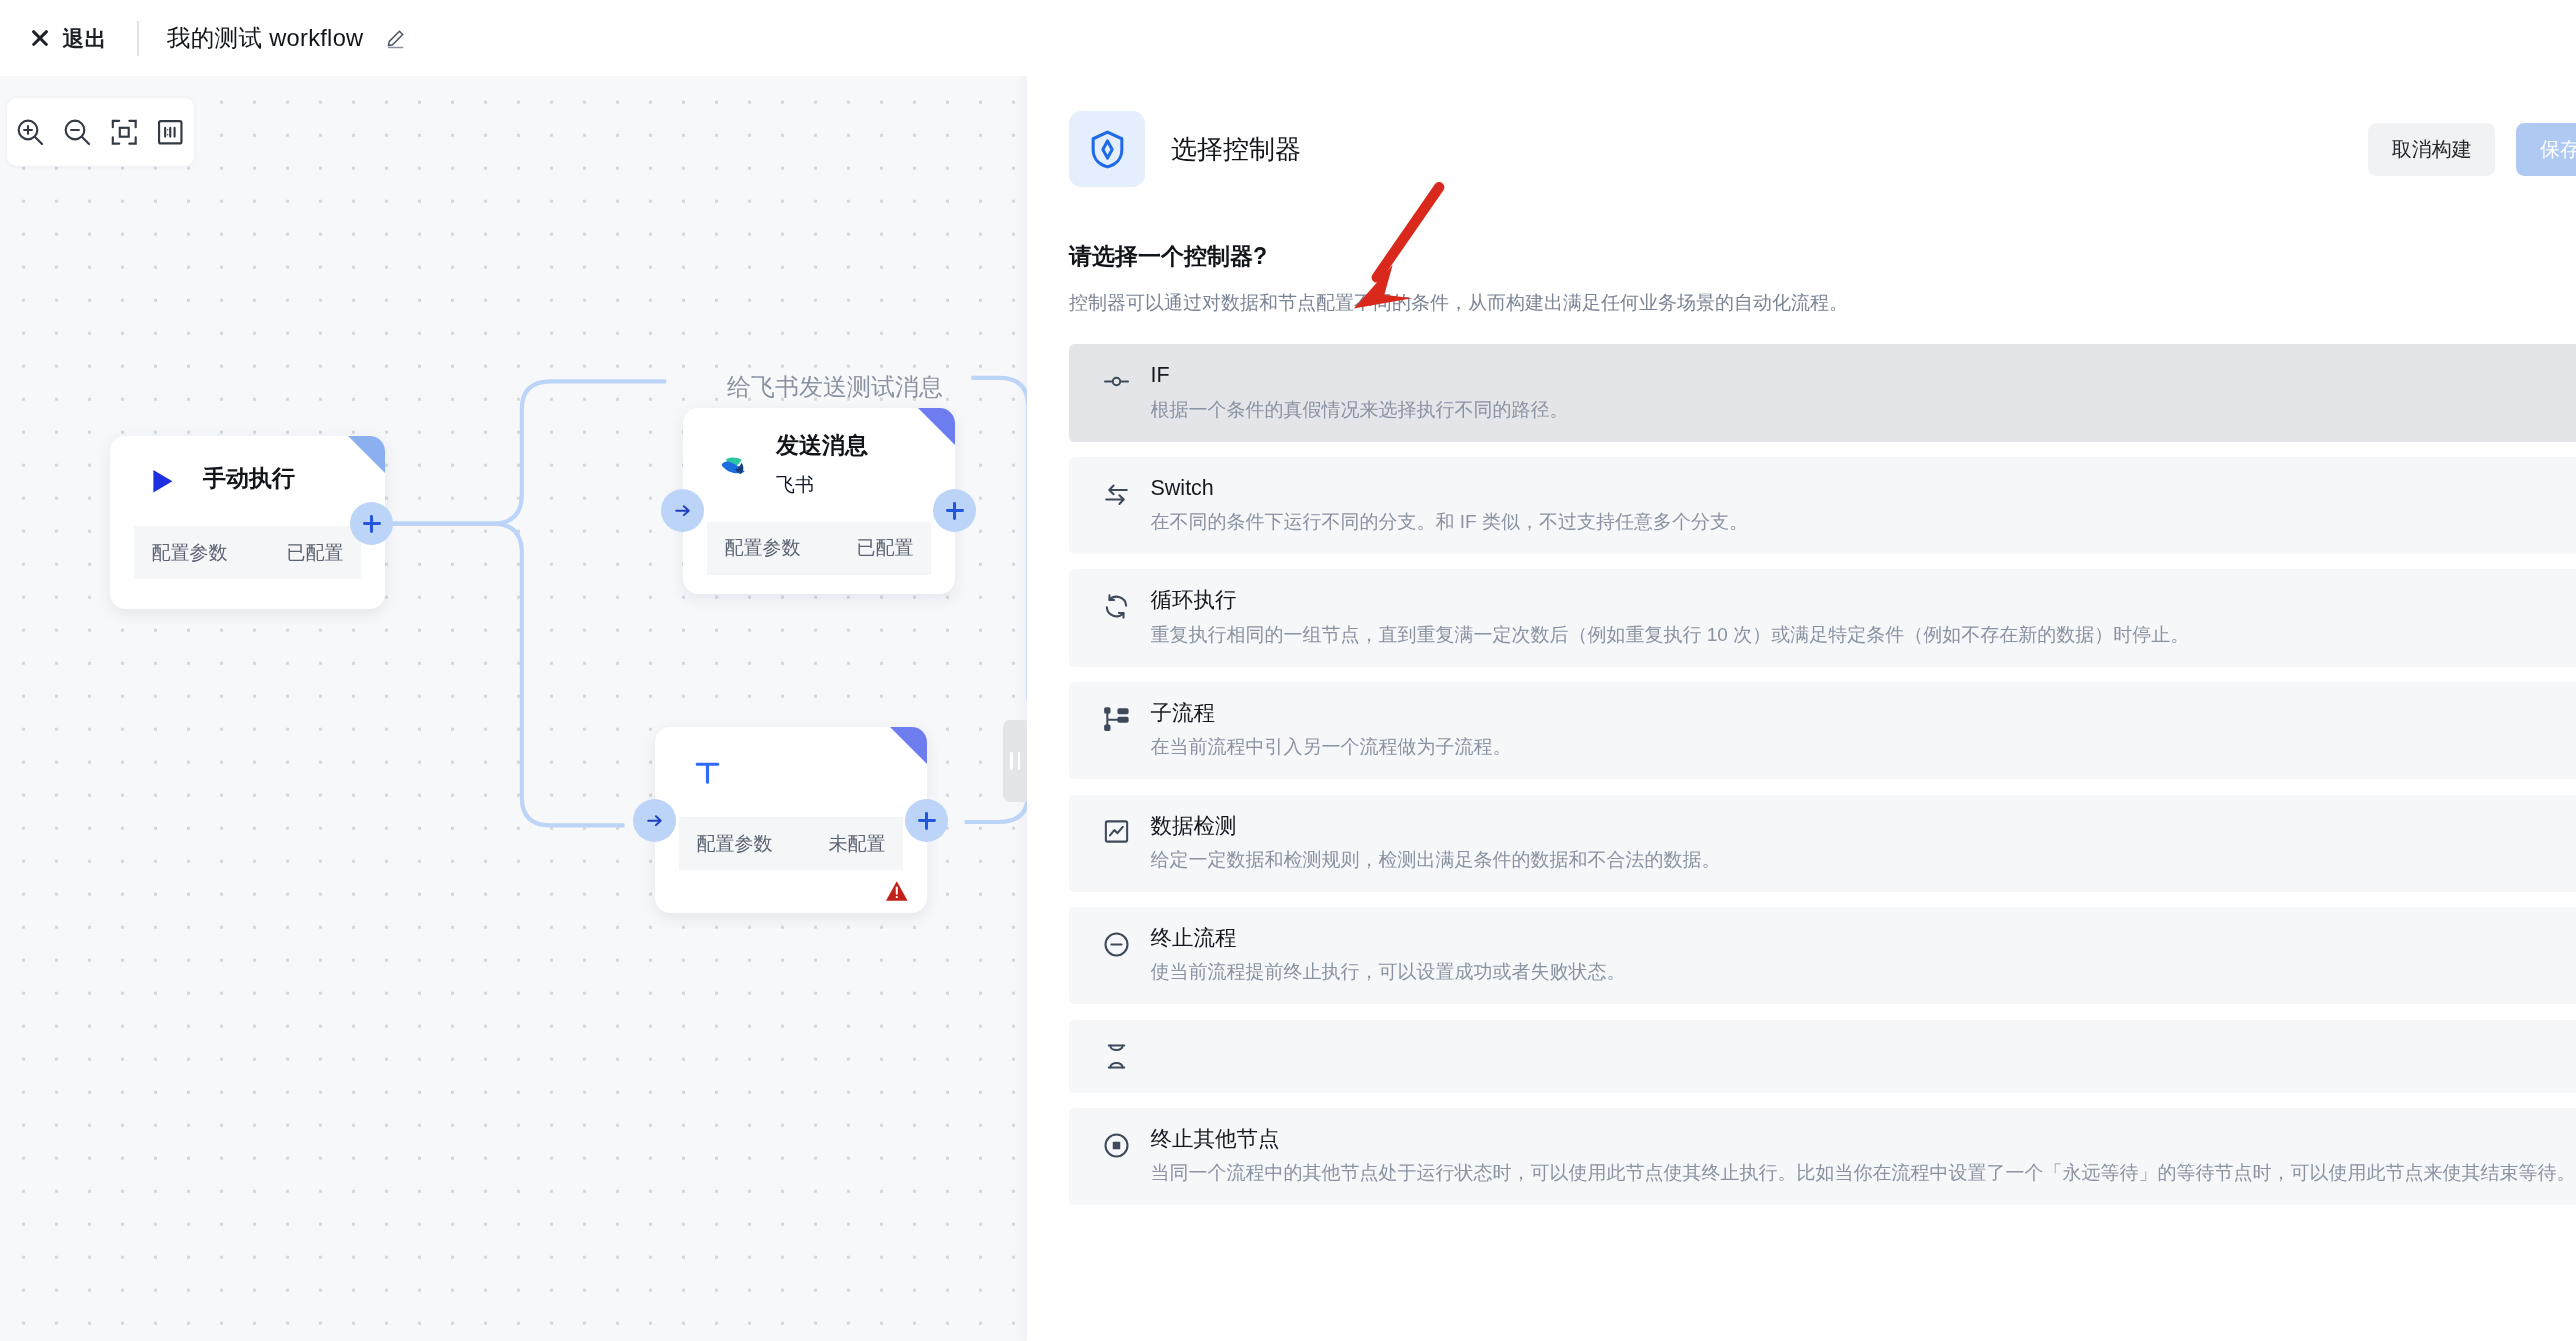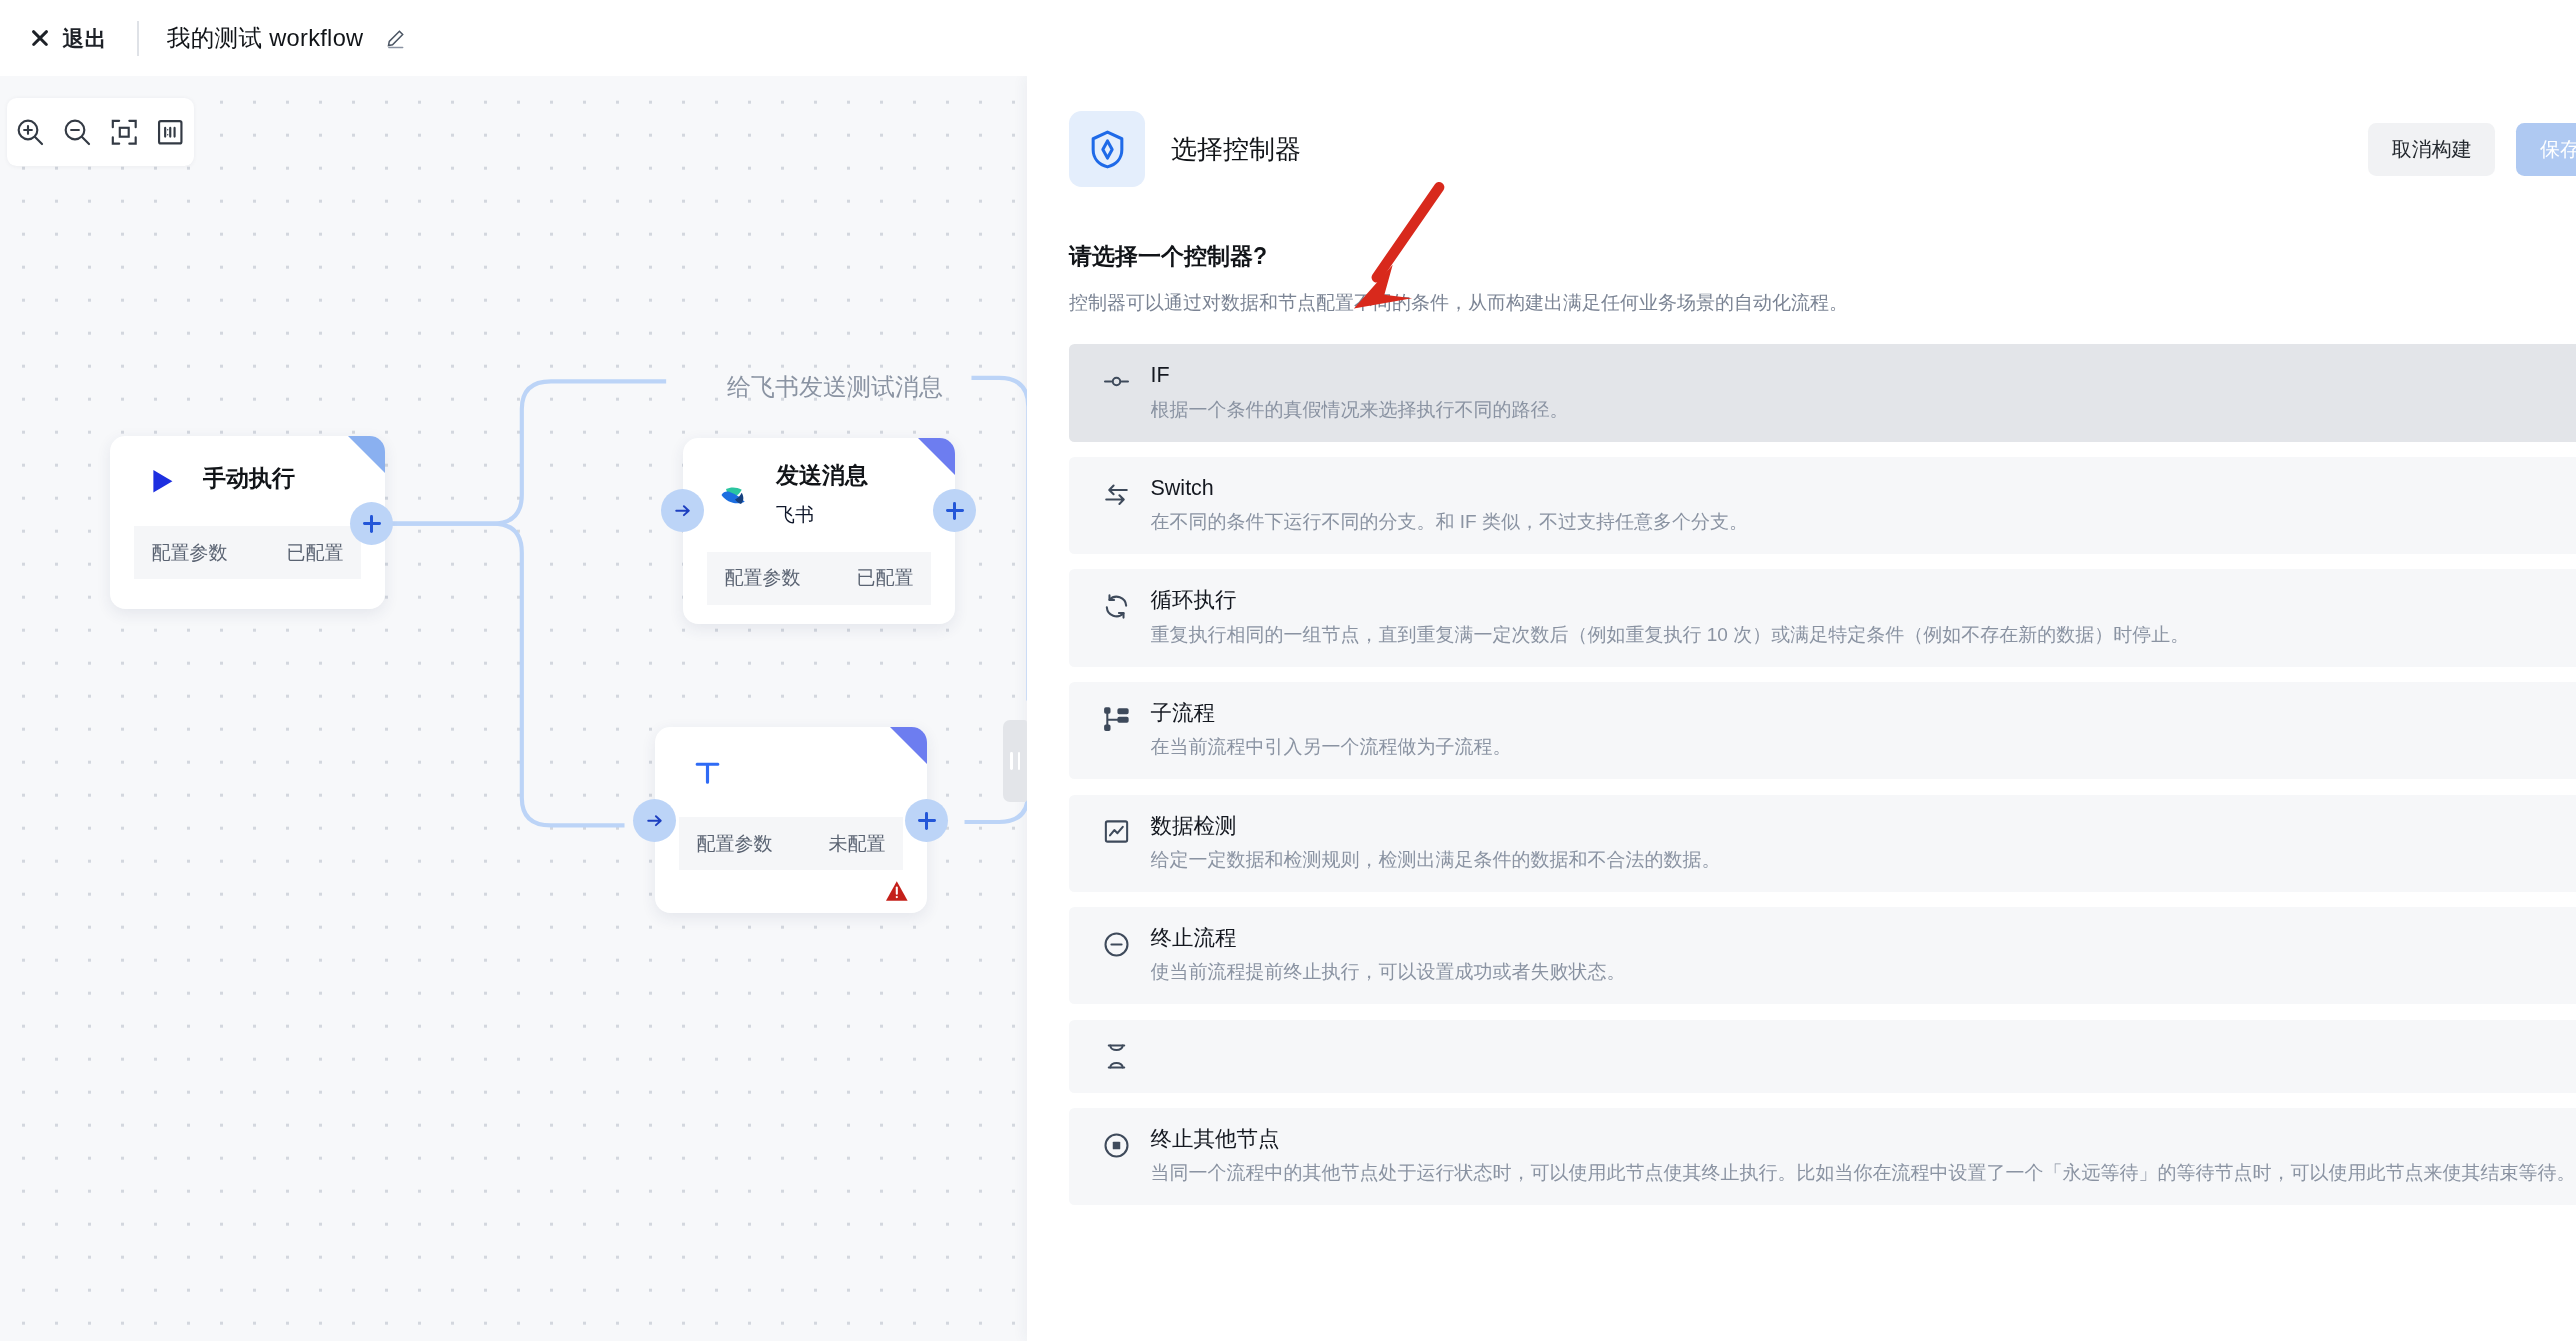--- a/index.html
+++ b/index.html
@@ -229,21 +229,21 @@
         <div class="node-row">
           <span>配置参数</span>
           <span class="status">已配置</span>
         </div>
       </div>
       <div class="handle" style="left:350px; top:426px;">
         <span class="plus-v"></span>
         <span class="plus-h"></span>
       </div>
 
-      <div class="node" style="left:683px; top:362px; width:272px; height:186px;">
+      <div class="node" style="left:683px; top:332px; width:272px; height:186px;">
         <svg class="fold" viewBox="0 0 54 54">
           <path d="M0 0 H54 V54 Z" fill="#6d7df0"></path>
         </svg>
         <div class="node-head">
           <div class="node-icon">
             <svg width="36" height="36" viewBox="0 0 48 48">
               <path d="M12 16c6-3 14-3 21 1-3 6-9 10-14 11-4-4-6-8-7-12z" fill="#2bc5a0"></path>
               <path d="M6 24c7 10 20 14 31 9-5-5-11-10-20-13-4-1-8-1-11 4z" fill="#1c6ee0"></path>
               <path d="M24 30c4-2 7-5 9-9 3 5 3 11-1 15-3-1-6-3-8-6z" fill="#16407f"></path>
             </svg>

